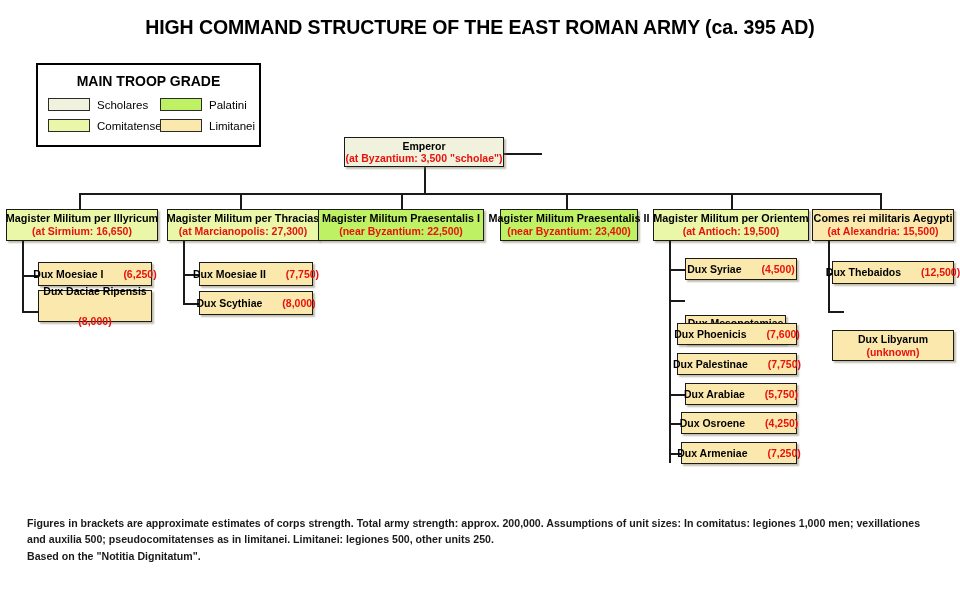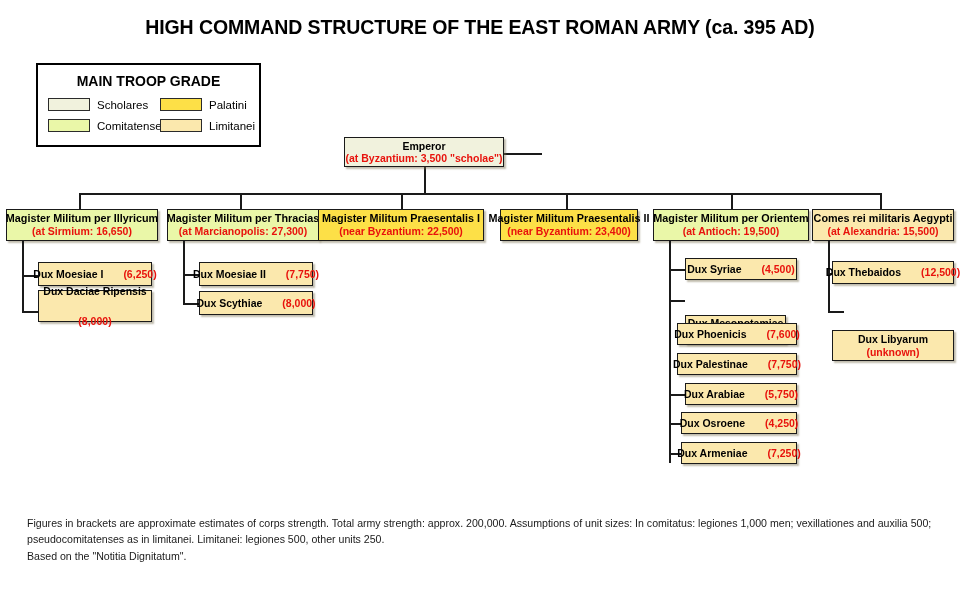--- a/index.html
+++ b/index.html
@@ -110,41 +110,42 @@
     gap: 20px;
   }
   .node.emperor .name,
   .node.emperor .val { font-size: 10.5px; }
 
   .node.cmd .name { font-size: 10.8px; }
   .node.cmd .val { font-size: 10.5px; }
 
   
   .fill-scholares   { background: #f1f2dd; }
-  .fill-palatini    { background: #fde047; }
+  .fill-palatini    { background: #bef264; }
   .fill-comitatenses{ background: #eaf7a8; }
   .fill-limitanei   { background: #fbe8ad; }
 
   
   .line {
     position: absolute;
     background: #1a1a1a;
   }
   .vline { width: 1.6px; }
   .hline { height: 1.6px; }
 
   
   .footnote {
     position: absolute;
     left: 27px;
     top: 515px;
     width: 906px;
     font-size: 10.6px;
     color: #1a1a1a;
     line-height: 1.55;
+    font-weight: bold;
   }
   .footnote p { margin: 0; }
 </style>
 </head>
 <body>
 
 <div id="chart">
 
   <div class="title">HIGH COMMAND STRUCTURE OF THE EAST ROMAN ARMY (ca. 395 AD)</div>
 

